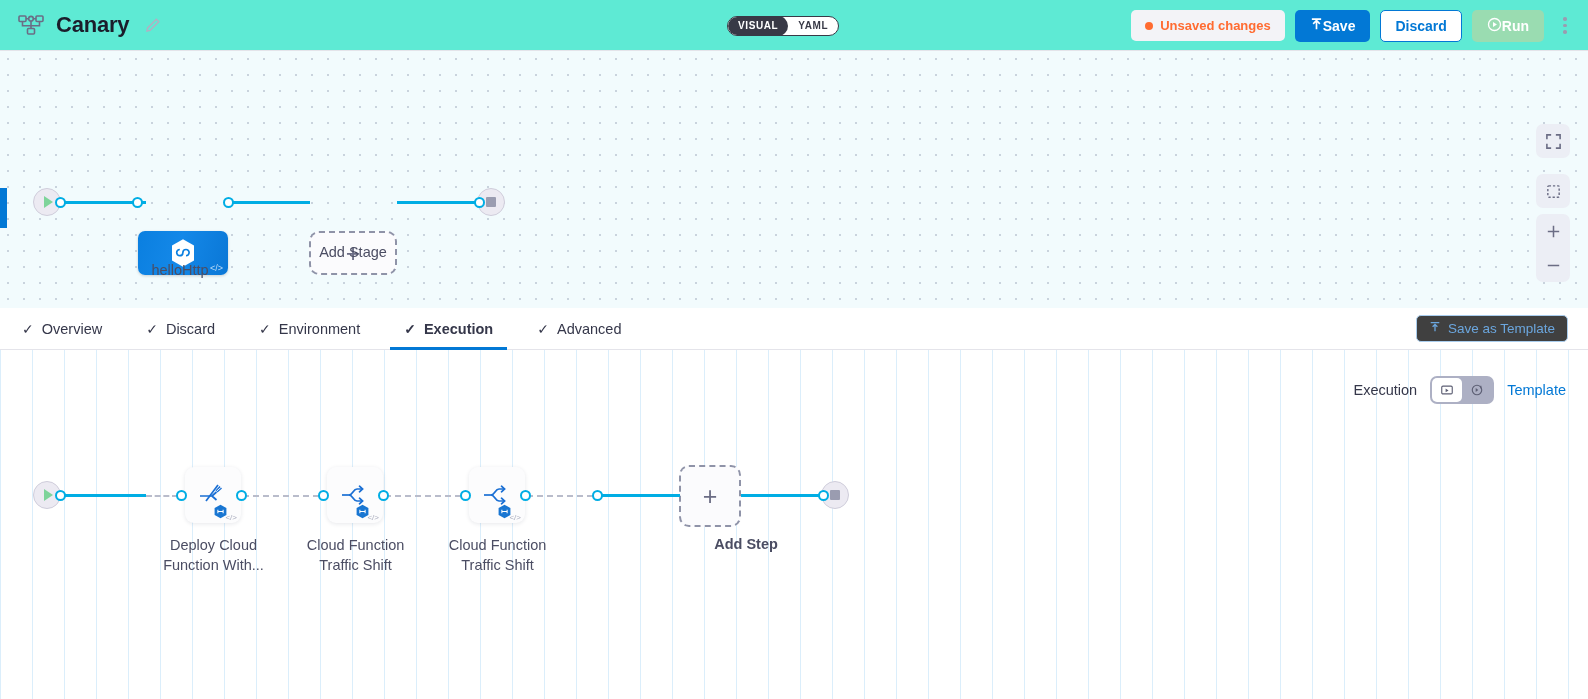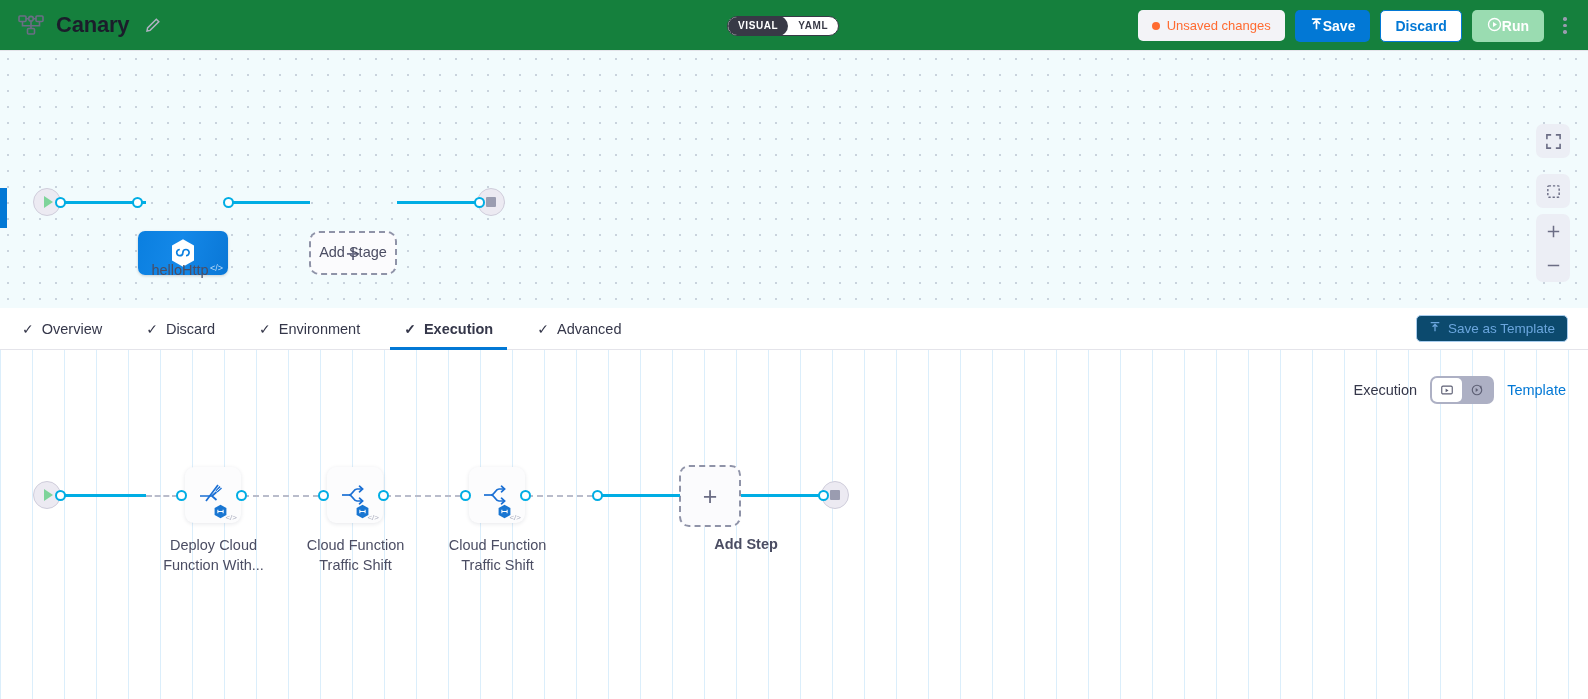--- a/index.html
+++ b/index.html
@@ -7,21 +7,21 @@
     width: 1588px; height: 699px;
     font-family: "Liberation Sans", sans-serif;
     background: #ffffff;
     overflow: hidden;
   }
 
   
   .header {
     position: absolute; top: 0; left: 0;
     width: 1588px; height: 51px;
-    background: #15803d;
+    background: #5eead4;
     border-bottom: 1px solid #e4e4ea;
     display: flex; align-items: center;
   }
   .hdr-left { display: flex; align-items: center; gap: 12px; padding-left: 18px; }
   .pipeline-icon { width: 26px; height: 22px; color: #6b6d85; }
   .pipeline-title {
     font-size: 22px; font-weight: bold; color: #1b1d2b; letter-spacing: -0.2px;
   }
   .edit-pencil { width: 16px; height: 16px; color: #b0b1c3; margin-left: 4px; cursor: pointer; }
 
@@ -38,21 +38,21 @@
   }
   .seg.active { background: #383946; color: #fff; border-radius: 11px; }
   .seg.inactive { color: #383946; }
 
   .hdr-right {
     position: absolute; right: 12px; top: 0; height: 51px;
     display: flex; align-items: center; gap: 10px;
   }
   .unsaved {
     background: #f3f3f7; color: #ff6b31;
-    font-size: 13px; font-weight: normal;
+    font-size: 13px; font-weight: bold;
     border-radius: 5px; padding: 8px 14px;
     display: flex; align-items: center; gap: 7px;
   }
   .unsaved .dot { width: 8px; height: 8px; border-radius: 50%; background: #ff6b31; display:inline-block; }
   .btn {
     height: 32px; border-radius: 5px; font-size: 14px; font-weight: bold;
     display: flex; align-items: center; justify-content: center; 
     padding: 0 14px; cursor: pointer; border: 1px solid transparent;
     white-space: nowrap;
   }
@@ -150,21 +150,21 @@
   .tab .chk { font-size: 14px; color: #35374a; }
   .tab.active { font-weight: bold; }
   .tab.active::after {
     content: ""; position: absolute; left: 8px; right: 8px; bottom: 0;
     height: 3px; background: #0278d5;
   }
   .save-template {
     position: absolute; right: 20px; top: 7px;
     height: 27px; display: flex; align-items: center; gap: 7px;
     padding: 0 12px; border: 1px solid #a9cdee; border-radius: 5px;
-    color: #6ba6de; font-size: 13.5px; background: #0c4a6e; cursor: pointer;
+    color: #6ba6de; font-size: 13.5px; background: #404040; cursor: pointer;
   }
 
   
   .canvas-bottom {
     position: absolute; top: 350px; left: 0;
     width: 1588px; height: 349px;
     background-color: #ffffff;
     background-image: repeating-linear-gradient(to right, #dbeefb 0 1px, transparent 1px 32px),
                       repeating-linear-gradient(to bottom, #ffffff 0 8px, transparent 8px 16px);
     overflow: hidden;

